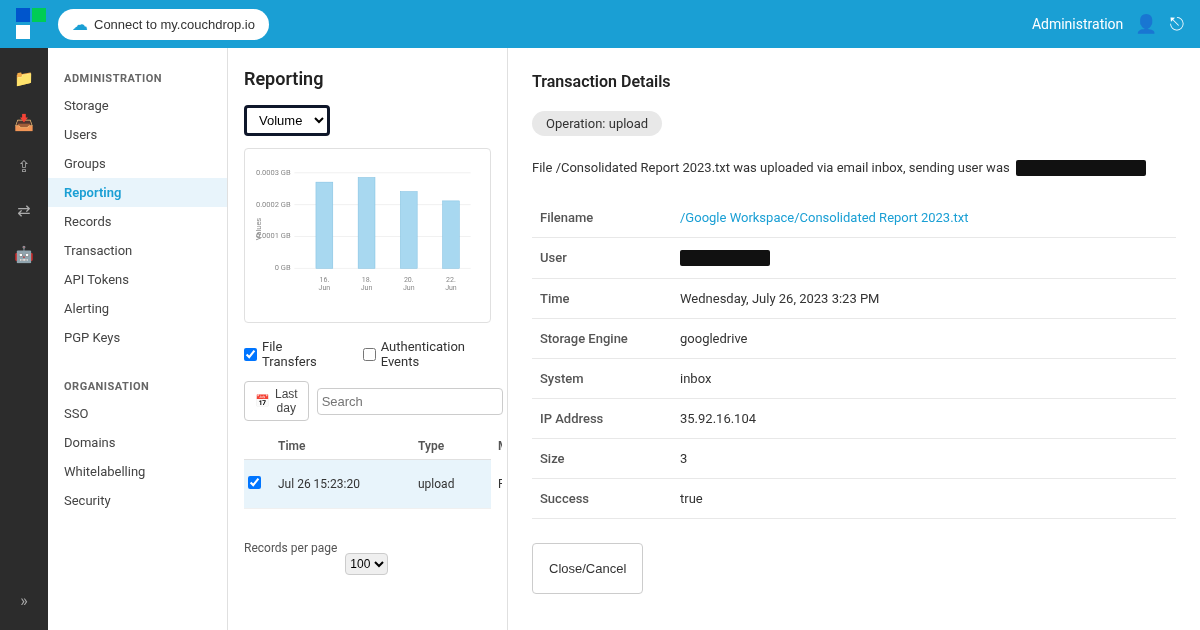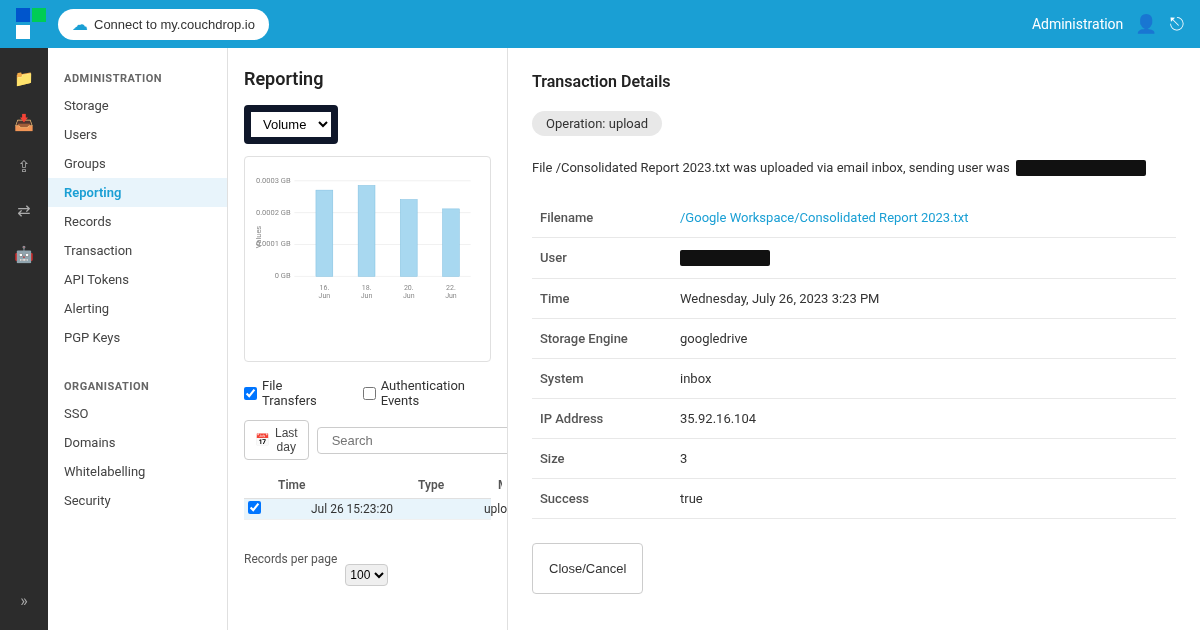--- a/index.html
+++ b/index.html
@@ -36,39 +36,39 @@
     .sidebar-divider { height: 20px; }
 
     
     .main { flex: 1; display: flex; overflow: hidden; }
 
     
     .reporting-panel { width: 280px; background: white; border-right: 1px solid #e0e0e0; padding: 20px 16px; overflow-y: auto; }
     .panel-title { font-size: 18px; font-weight: 600; margin-bottom: 16px; color: #222; }
 
     
-    .chart-container { border: 1px solid #e0e0e0; border-radius: 4px; padding: 10px; margin-bottom: 16px; background: white; height: 206px; position: relative; }
+    .chart-container { border: 1px solid #e0e0e0; border-radius: 4px; padding: 10px; margin-bottom: 16px; background: white; height: 175px; position: relative; }
     .chart-svg { width: 100%; height: 140px; }
 
     
-    .volume-select { border: 7px solid #0f172a; border-radius: 4px; padding: 4px 8px; font-size: 13px; background: white; margin-bottom: 12px; cursor: pointer; }
+    .volume-select { border: 3px solid #0f172a; border-radius: 4px; padding: 4px 8px; font-size: 13px; background: white; margin-bottom: 12px; cursor: pointer; }
 
     
     .filter-row { display: flex; align-items: center; gap: 33px; margin-bottom: 12px; }
     .filter-item { display: flex; align-items: center; gap: 5px; font-size: 13px; }
     .filter-item input[type=checkbox] { cursor: pointer; }
 
     
     .toolbar-row { display: flex; align-items: center; gap: 8px; margin-bottom: 12px; }
     .last-day-btn { border: 1px solid #ccc; border-radius: 4px; padding: 5px 10px; font-size: 12px; background: white; cursor: pointer; display: flex; align-items: center; gap: 5px; color: #444; }
-    .search-input { border: 1px solid #ccc; border-radius: 4px; padding: 5px 14px; font-size: 13px; flex: 1; outline: none; }
+    .search-input { border: 1px solid #ccc; border-radius: 4px; padding: 5px 4px; font-size: 13px; flex: 1; outline: none; }
 
     
     .table-header { display: grid; grid-template-columns: 30px 140px 80px 1fr; font-size: 12px; font-weight: 600; color: #555; border-bottom: 1px solid #e0e0e0; padding: 6px 0; }
-    .table-row { display: grid; grid-template-columns: 30px 140px 80px 1fr; font-size: 12px; color: #333; border-bottom: 1px solid #f0f0f0; padding: 2px 0; align-items: center; cursor: pointer; gap: 33px; }
+    .table-row { display: grid; grid-template-columns: 30px 140px 80px 1fr; font-size: 12px; color: #333; border-bottom: 1px solid #f0f0f0; padding: 16px 0; align-items: center; cursor: pointer; }
     .table-row.selected { background: #e8f4fb; }
     .table-cell { padding: 0 4px; white-space: nowrap; overflow: hidden; text-overflow: ellipsis; }
 
     
     .records-row { display: flex; align-items: center; gap: 8px; font-size: 12px; margin-top: 12px; color: #555; }
     .records-select { border: 1px solid #ccc; border-radius: 4px; padding: 2px 0; font-size: 12px; margin-top: 32px; }
 
     
     .details-panel { flex: 1; background: white; padding: 24px; overflow-y: auto; }
     .details-title { font-size: 16px; font-weight: 600; color: #222; margin-bottom: 20px; }

